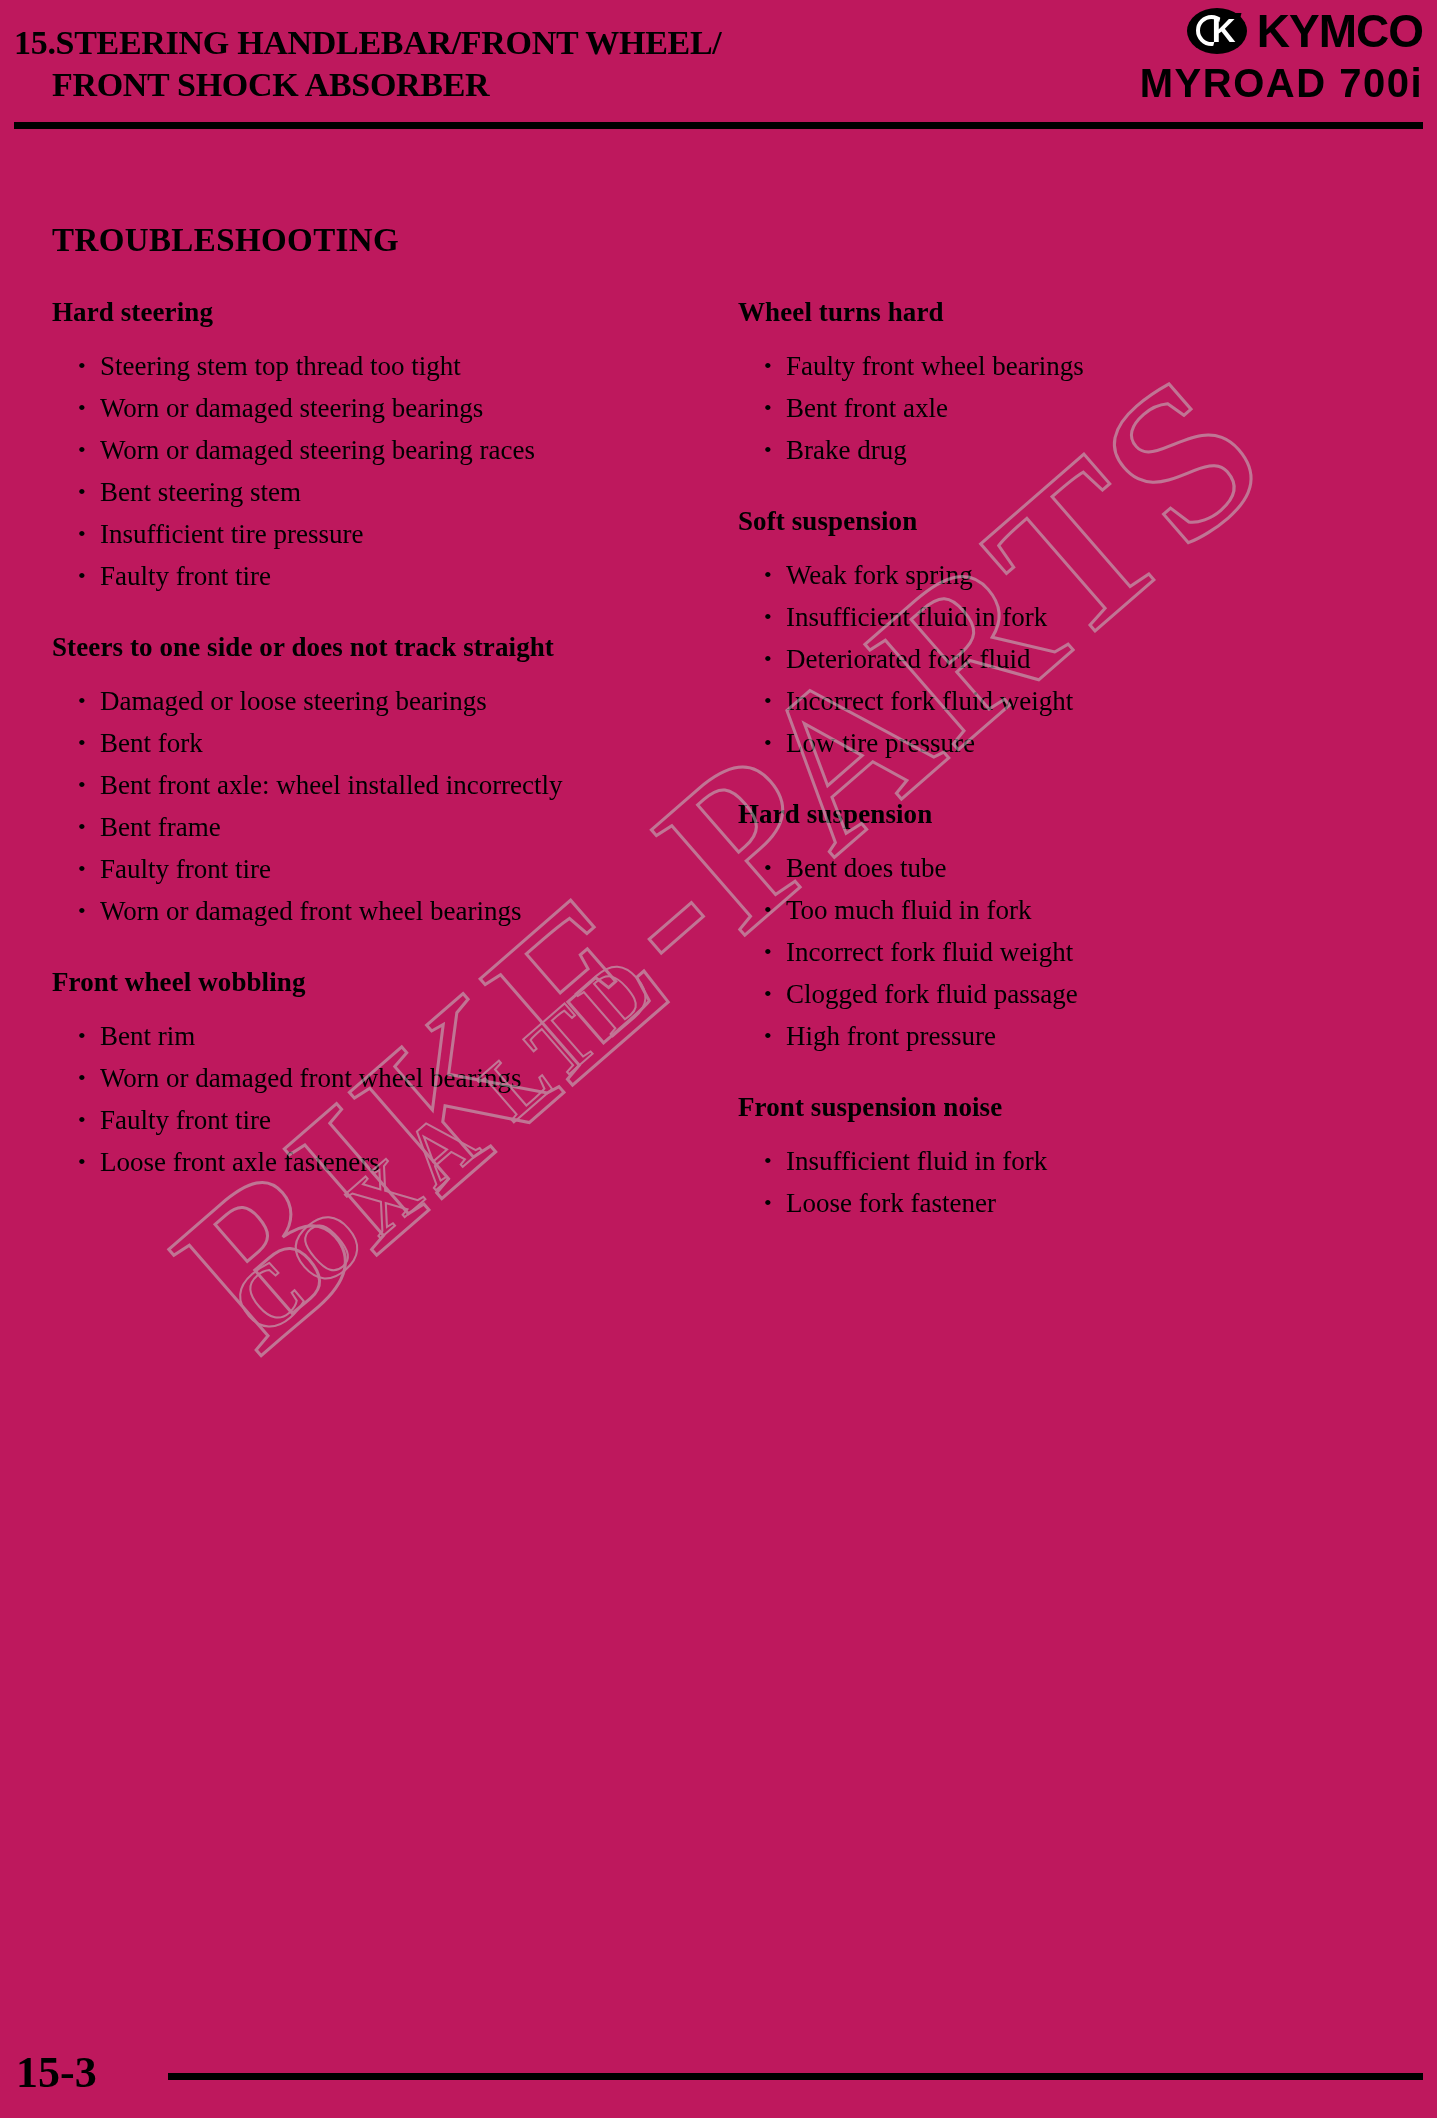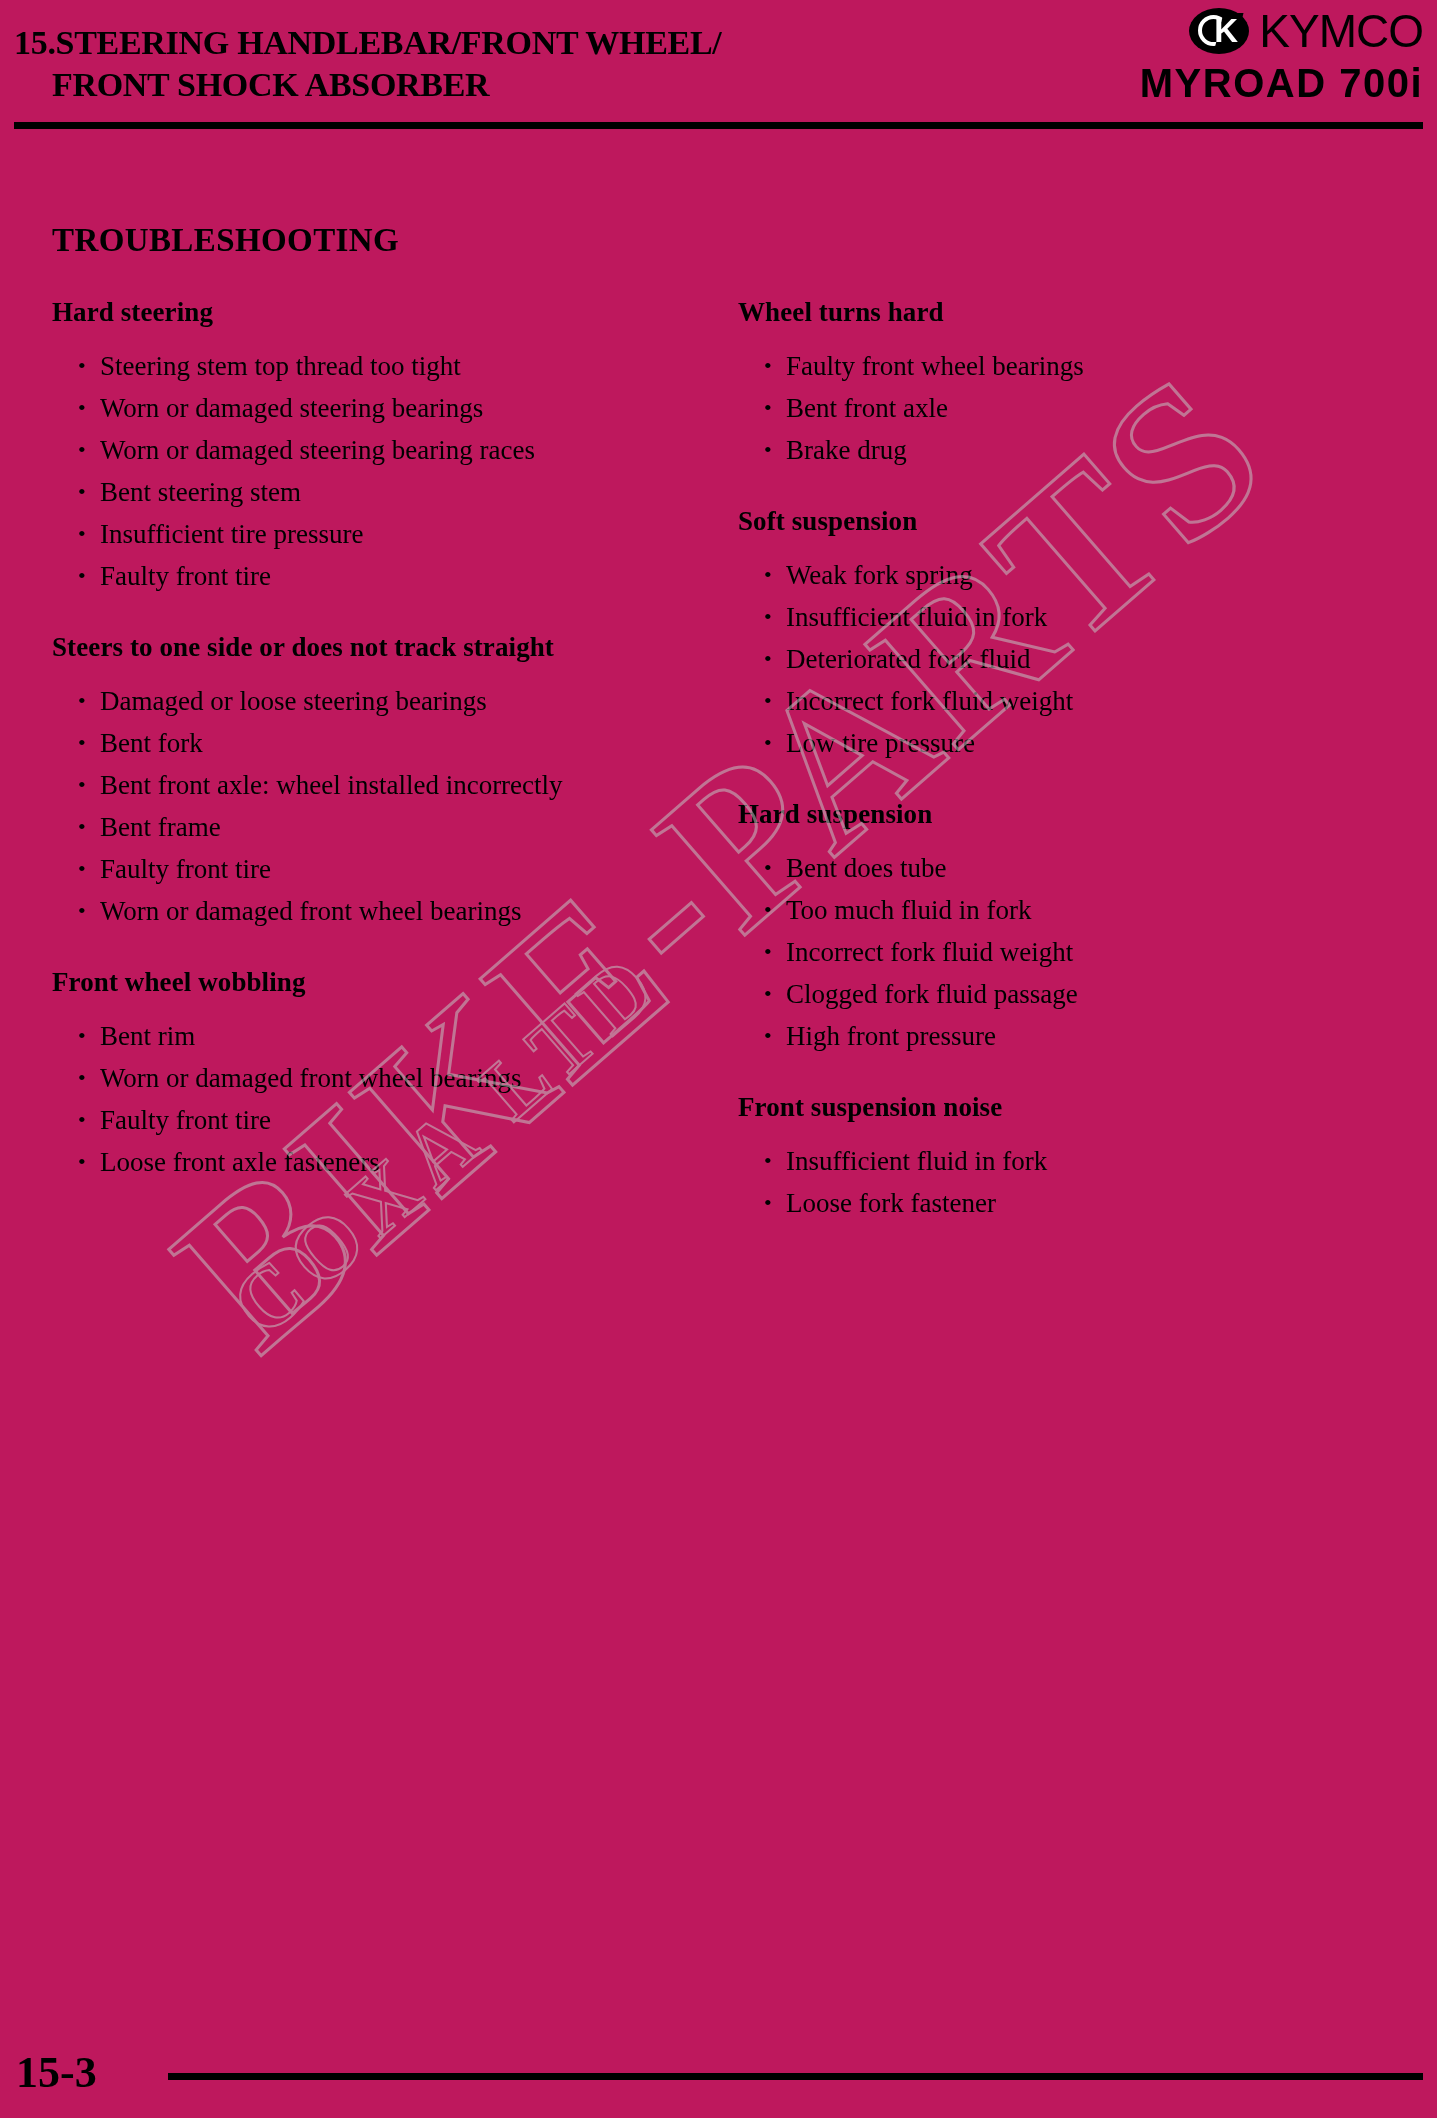--- a/index.html
+++ b/index.html
@@ -107,21 +107,21 @@
     top: 5px;
     color: #ffffff;
     font-family: "Liberation Sans", sans-serif;
     font-weight: bold;
     font-size: 33px;
     line-height: 36px;
     z-index: 2;
   }
   .brand-name {
     font-family: "Liberation Sans", sans-serif;
-    font-weight: normal;
+    font-weight: bold;
     font-size: 46px;
     line-height: 46px;
     letter-spacing: -1px;
   }
   .model-name {
     position: absolute;
     right: 0;
     top: 58px;
     font-family: "Liberation Sans", sans-serif;
     font-weight: bold;

